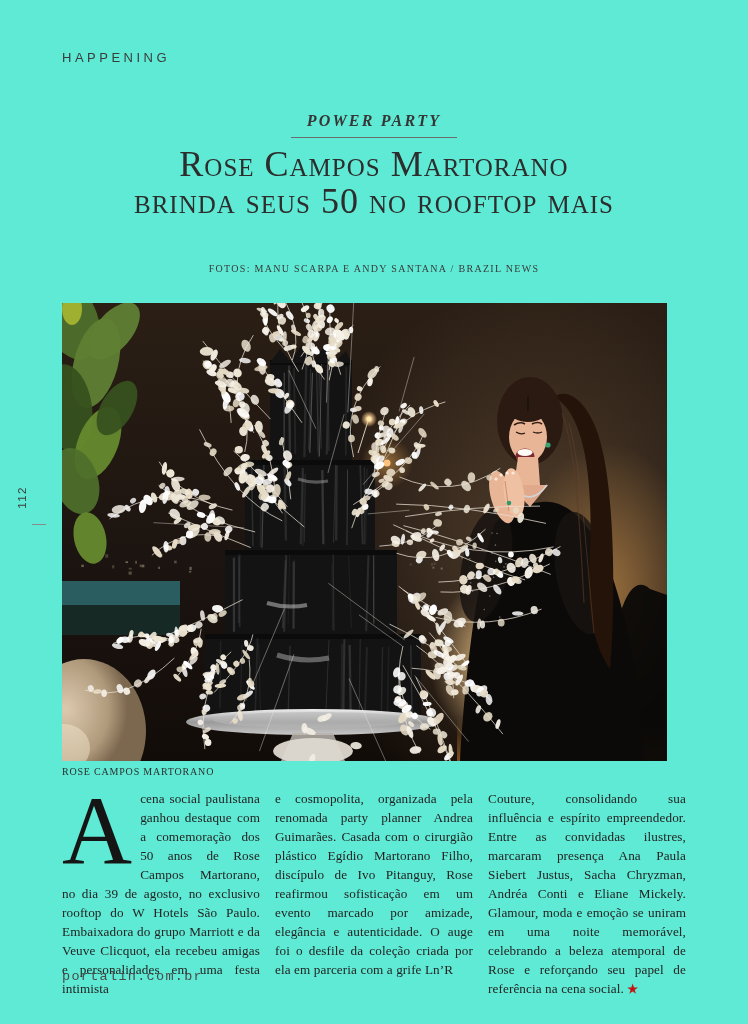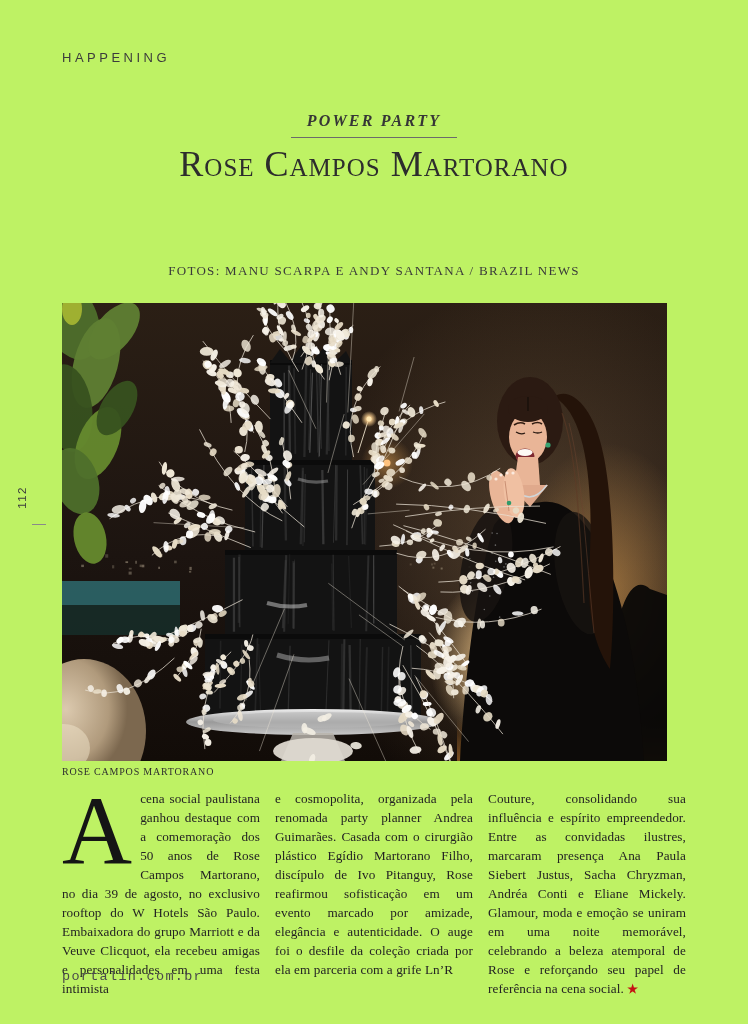--- a/index.html
+++ b/index.html
@@ -1,32 +1,32 @@
 <!DOCTYPE html>
 <html lang="pt"><head>
 <meta charset="utf-8">
 <style>
   html,body{margin:0;padding:0;background:#e9e9e9;}
-  .page{position:relative;width:748px;height:1024px;margin:0 auto;background:#bef264;
+  .page{position:relative;width:748px;height:1024px;margin:0 auto;background:#5eead4;
         font-family:"Liberation Serif",serif;overflow:hidden;}
 
   .section-label{position:absolute;left:62px;top:50px;font-family:"Liberation Sans",sans-serif;
         font-size:13px;letter-spacing:3.5px;color:#3c3c3c;}
 
   .kicker-row{position:absolute;top:112px;left:0;width:100%;text-align:center;}
   .kicker{display:inline-block;font-style:italic;font-weight:bold;font-size:16px;
         letter-spacing:2.2px;color:#363636;padding:0 16px 7px 16px;border-bottom:1.5px solid #6b6b6b;}
 
   .title{position:absolute;top:146px;left:0;width:100%;margin:0;text-align:center;
         font-variant:small-caps;font-weight:400;font-size:36px;line-height:37px;
         color:#2d2d2d;letter-spacing:1px;}
   .title span{display:block;}
 
   .credit{position:absolute;top:263px;left:0;width:100%;text-align:center;
-        font-size:13px;letter-spacing:1.3px;color:#3a3a3a;}
+        font-size:10px;letter-spacing:1.3px;color:#3a3a3a;}
 
   .photo{position:absolute;left:62px;top:303px;width:605px;height:458px;margin:0;}
   .photo svg{display:block;width:605px;height:458px;}
   .caption{position:absolute;left:62px;top:766px;font-size:10px;letter-spacing:0.8px;color:#2f2f2f;}
 
   .body{position:absolute;left:62px;top:789px;width:624px;display:flex;gap:15px;}
   .col{width:198px;font-size:13.2px;line-height:19px;text-align:justify;color:#232323;
         letter-spacing:0.1px;}
   .dropcap{float:left;font-size:97px;line-height:77px;padding:3px 8px 0 0;color:#151515;}
   .endmark{font-size:12px;font-weight:bold;}
@@ -44,20 +44,21 @@
 <div class="page">
 
   <div class="section-label">HAPPENING</div>
 
   <div class="kicker-row">
     <span class="kicker">POWER PARTY</span>
   </div>
 
   <h1 class="title">
     <span>Rose Campos Martorano</span>
+    <span>brinda seus 50 no rooftop mais</span>
   </h1>
 
   <div class="credit">FOTOS: MANU SCARPA E ANDY SANTANA / BRAZIL NEWS</div>
 
   <figure class="photo">
     <svg id="photo-svg" viewBox="0 0 605 458" preserveAspectRatio="none">
         <defs>
           <linearGradient id="bgG" x1="0" y1="0" x2="0" y2="1">
             <stop offset="0" stop-color="#2b1f15"></stop>
             <stop offset=".55" stop-color="#1c1410"></stop>

